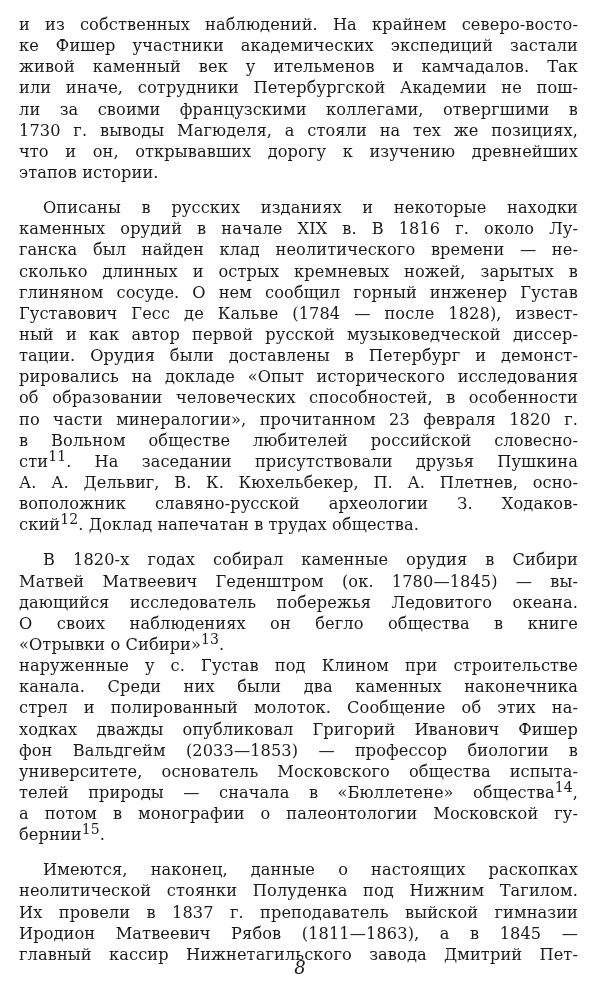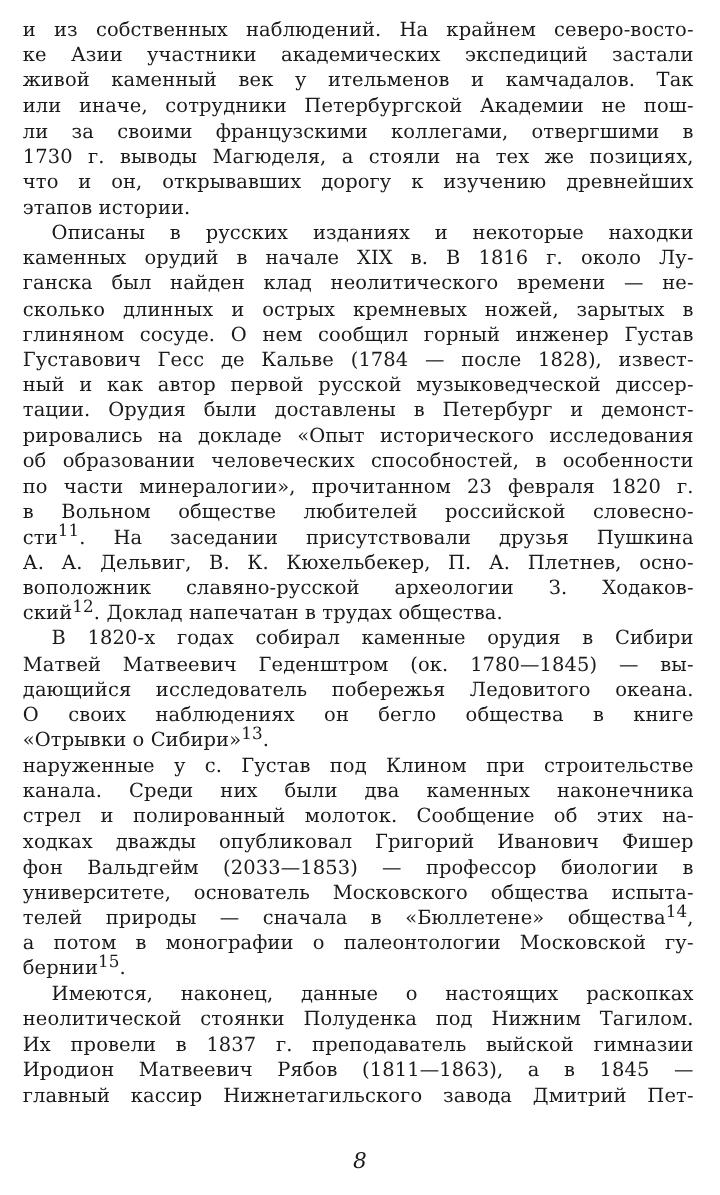--- a/index.html
+++ b/index.html
@@ -29,20 +29,21 @@
     white-space: nowrap;
     text-align: justify;
     text-align-last: justify;
     letter-spacing: 0.1px;
   }
   .line.last {
     text-align-last: left;
   }
   .line.indent {
     padding-left: 24px;
+    margin-top: 14px;
   }
   sup {
     font-size: 14px;
     line-height: 0;
     vertical-align: 6px;
   }
   .page-number {
     position: absolute;
     left: 0;
     width: 600px;
@@ -52,21 +53,21 @@
     font-size: 18px;
     font-family: "DejaVu Serif", "Liberation Serif", serif;
   }
 </style>
 </head>
 <body>
 
 <div class="page" id="page">
     <div class="paragraph">
       <span class="line"><span>и из собственных наблюдений. На крайнем северо-восто-</span></span>
-      <span class="line"><span>ке Азии участники академических экспедиций застали</span></span>
+      <span class="line"><span>ке Фишер участники академических экспедиций застали</span></span>
       <span class="line"><span>живой каменный век у ительменов и камчадалов. Так</span></span>
       <span class="line"><span>или иначе, сотрудники Петербургской Академии не пош-</span></span>
       <span class="line"><span>ли за своими французскими коллегами, отвергшими в</span></span>
       <span class="line"><span>1730 г. выводы Магюделя, а стояли на тех же позициях,</span></span>
       <span class="line"><span>что и он, открывавших дорогу к изучению древнейших</span></span>
       <span class="line last"><span>этапов истории.</span></span>
     </div>
     <div class="paragraph">
       <span class="line indent"><span>Описаны в русских изданиях и некоторые находки</span></span>
       <span class="line"><span>каменных орудий в начале XIX в. В 1816 г. около Лу-</span></span>

